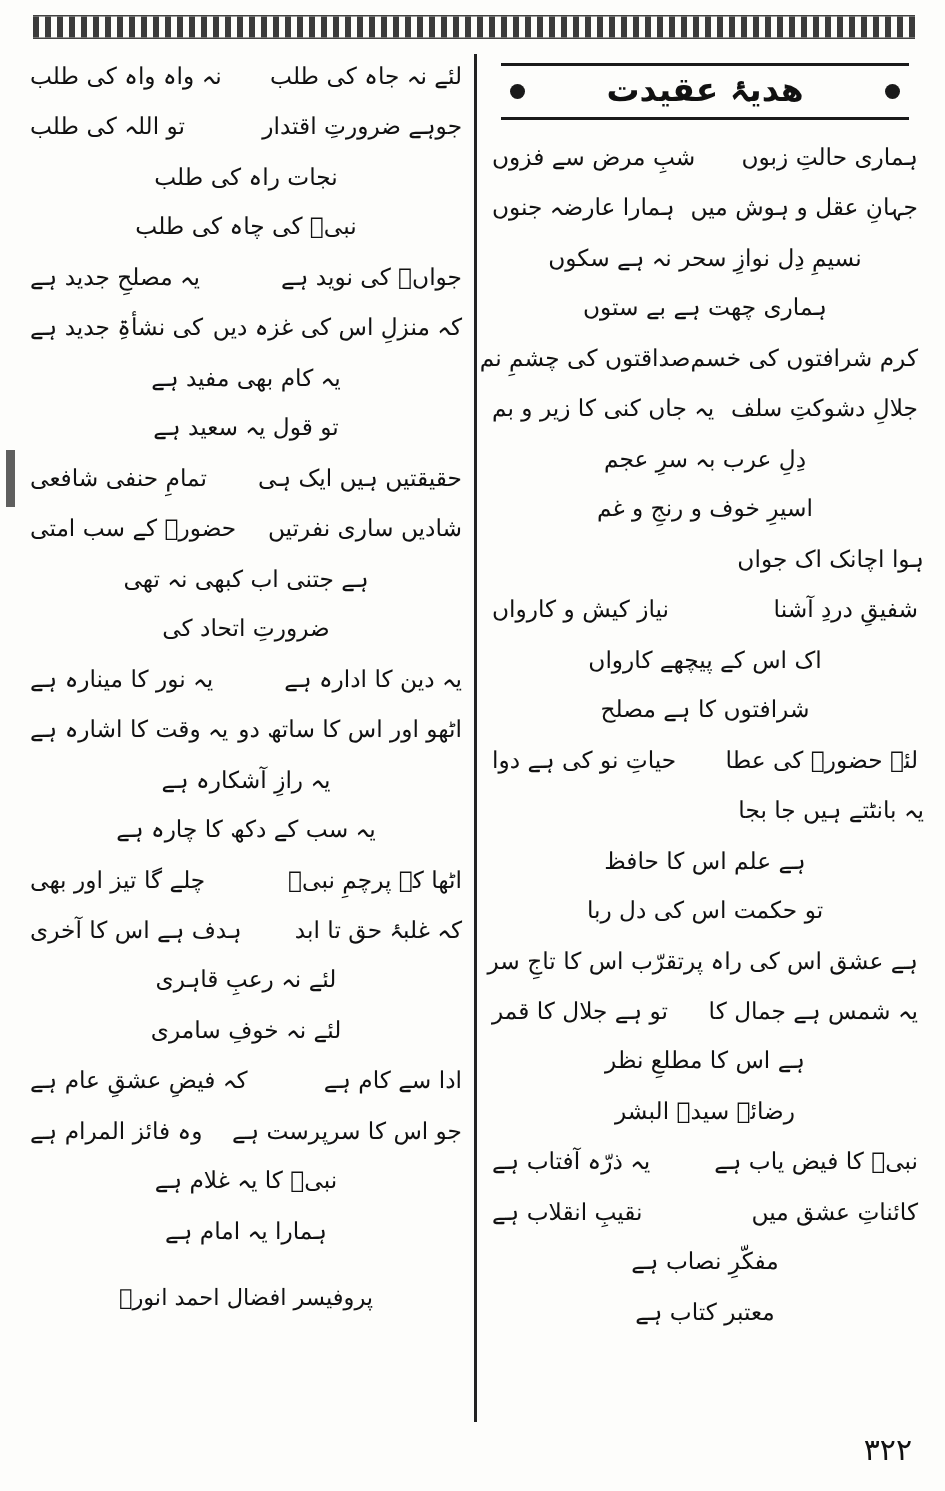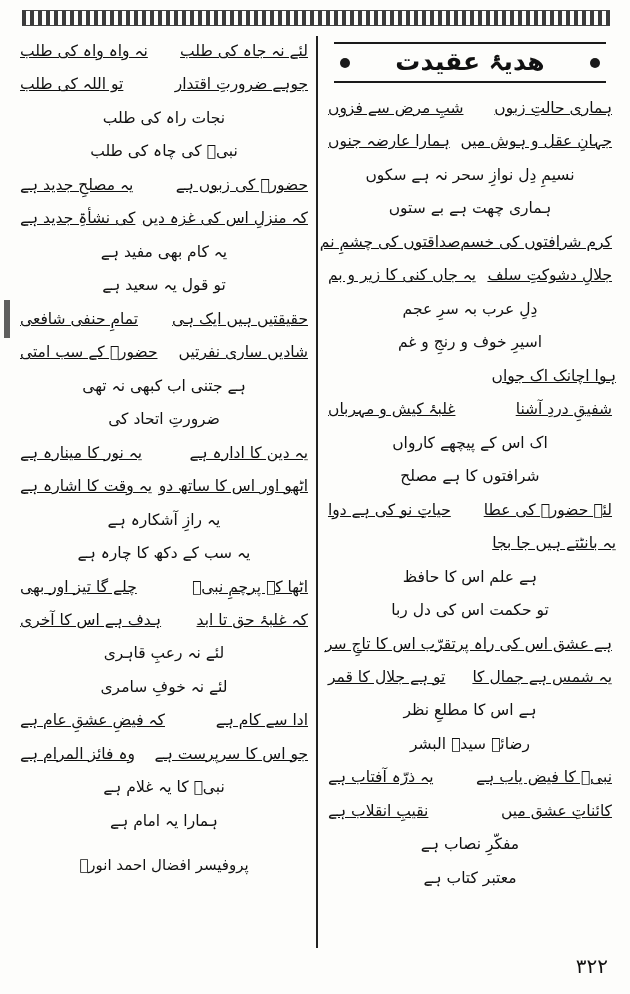--- a/index.html
+++ b/index.html
@@ -68,21 +68,21 @@
     width: 292px;
   }
   .col-left {
     left: 16px;
     width: 296px;
   }
 
   .heading {
     position: relative;
     font-family: "DejaVu Sans", sans-serif;
-    font-size: 25px;
+    font-size: 22px;
     font-weight: bold;
     letter-spacing: 1px;
     padding: 3px 0 5px 0;
     margin: 2px 10px 14px 10px;
     border-top: 2px solid #1a1a1a;
     border-bottom: 2px solid #1a1a1a;
     white-space: nowrap;
   }
   .heading::before,
   .heading::after {
@@ -103,21 +103,20 @@
     flex-direction: row;
     justify-content: space-between;
     align-items: baseline;
     margin: 0 0 11px 0;
     font-size: 15.5px;
     line-height: 1.45;
     white-space: nowrap;
   }
   .couplet .misra {
     flex: 0 0 auto;
-    text-decoration: underline;
   }
   .couplet .misra-a { padding-right: 4px; }
   .couplet .misra-b { padding-left: 4px; }
 
   .single {
     margin: 0 0 11px 0;
     font-size: 15.5px;
     line-height: 1.45;
     white-space: nowrap;
     text-align: center;
@@ -171,21 +170,21 @@
       <span class="misra misra-b">یہ جاں کنی کا زیر و بم</span>
     </div>
     <div class="single">دِلِ عرب بہ سرِ عجم</div>
     <div class="single">اسیرِ خوف و رنجِ و غم</div>
 
     <div class="couplet">
       <span class="misra misra-b">ہوا اچانک اک جواں</span>
     </div>
     <div class="couplet">
       <span class="misra misra-a">شفیقِ دردِ آشنا</span>
-      <span class="misra misra-b">غلبۂ کیش و مہرباں</span>
+      <span class="misra misra-b">نیاز کیش و کارواں</span>
     </div>
     <div class="single">اک اس کے پیچھے کارواں</div>
     <div class="single">شرافتوں کا ہے مصلح</div>
 
     <div class="couplet">
       <span class="misra misra-a">لئے حضورؐ کی عطا</span>
       <span class="misra misra-b">حیاتِ نو کی ہے دوا</span>
     </div>
     <div class="couplet">
       <span class="misra misra-b">یہ بانٹتے ہیں جا بجا</span>
@@ -222,21 +221,21 @@
       <span class="misra misra-b">نہ واہ واہ کی طلب</span>
     </div>
     <div class="couplet">
       <span class="misra misra-a">جوہے ضرورتِ اقتدار</span>
       <span class="misra misra-b">تو اللہ کی طلب</span>
     </div>
     <div class="single">نجات راہ کی طلب</div>
     <div class="single">نبیؐ کی چاہ کی طلب</div>
 
     <div class="couplet">
-      <span class="misra misra-a">حضورؐ کی زبوں ہے</span>
+      <span class="misra misra-a">جواںؐ کی نوید ہے</span>
       <span class="misra misra-b">یہ مصلحِ جدید ہے</span>
     </div>
     <div class="couplet">
       <span class="misra misra-a">کہ منزلِ اس کی غزہ دیں</span>
       <span class="misra misra-b">کی نشأۃِ جدید ہے</span>
     </div>
     <div class="single">یہ کام بھی مفید ہے</div>
     <div class="single">تو قول یہ سعید ہے</div>
 
     <div class="couplet">

